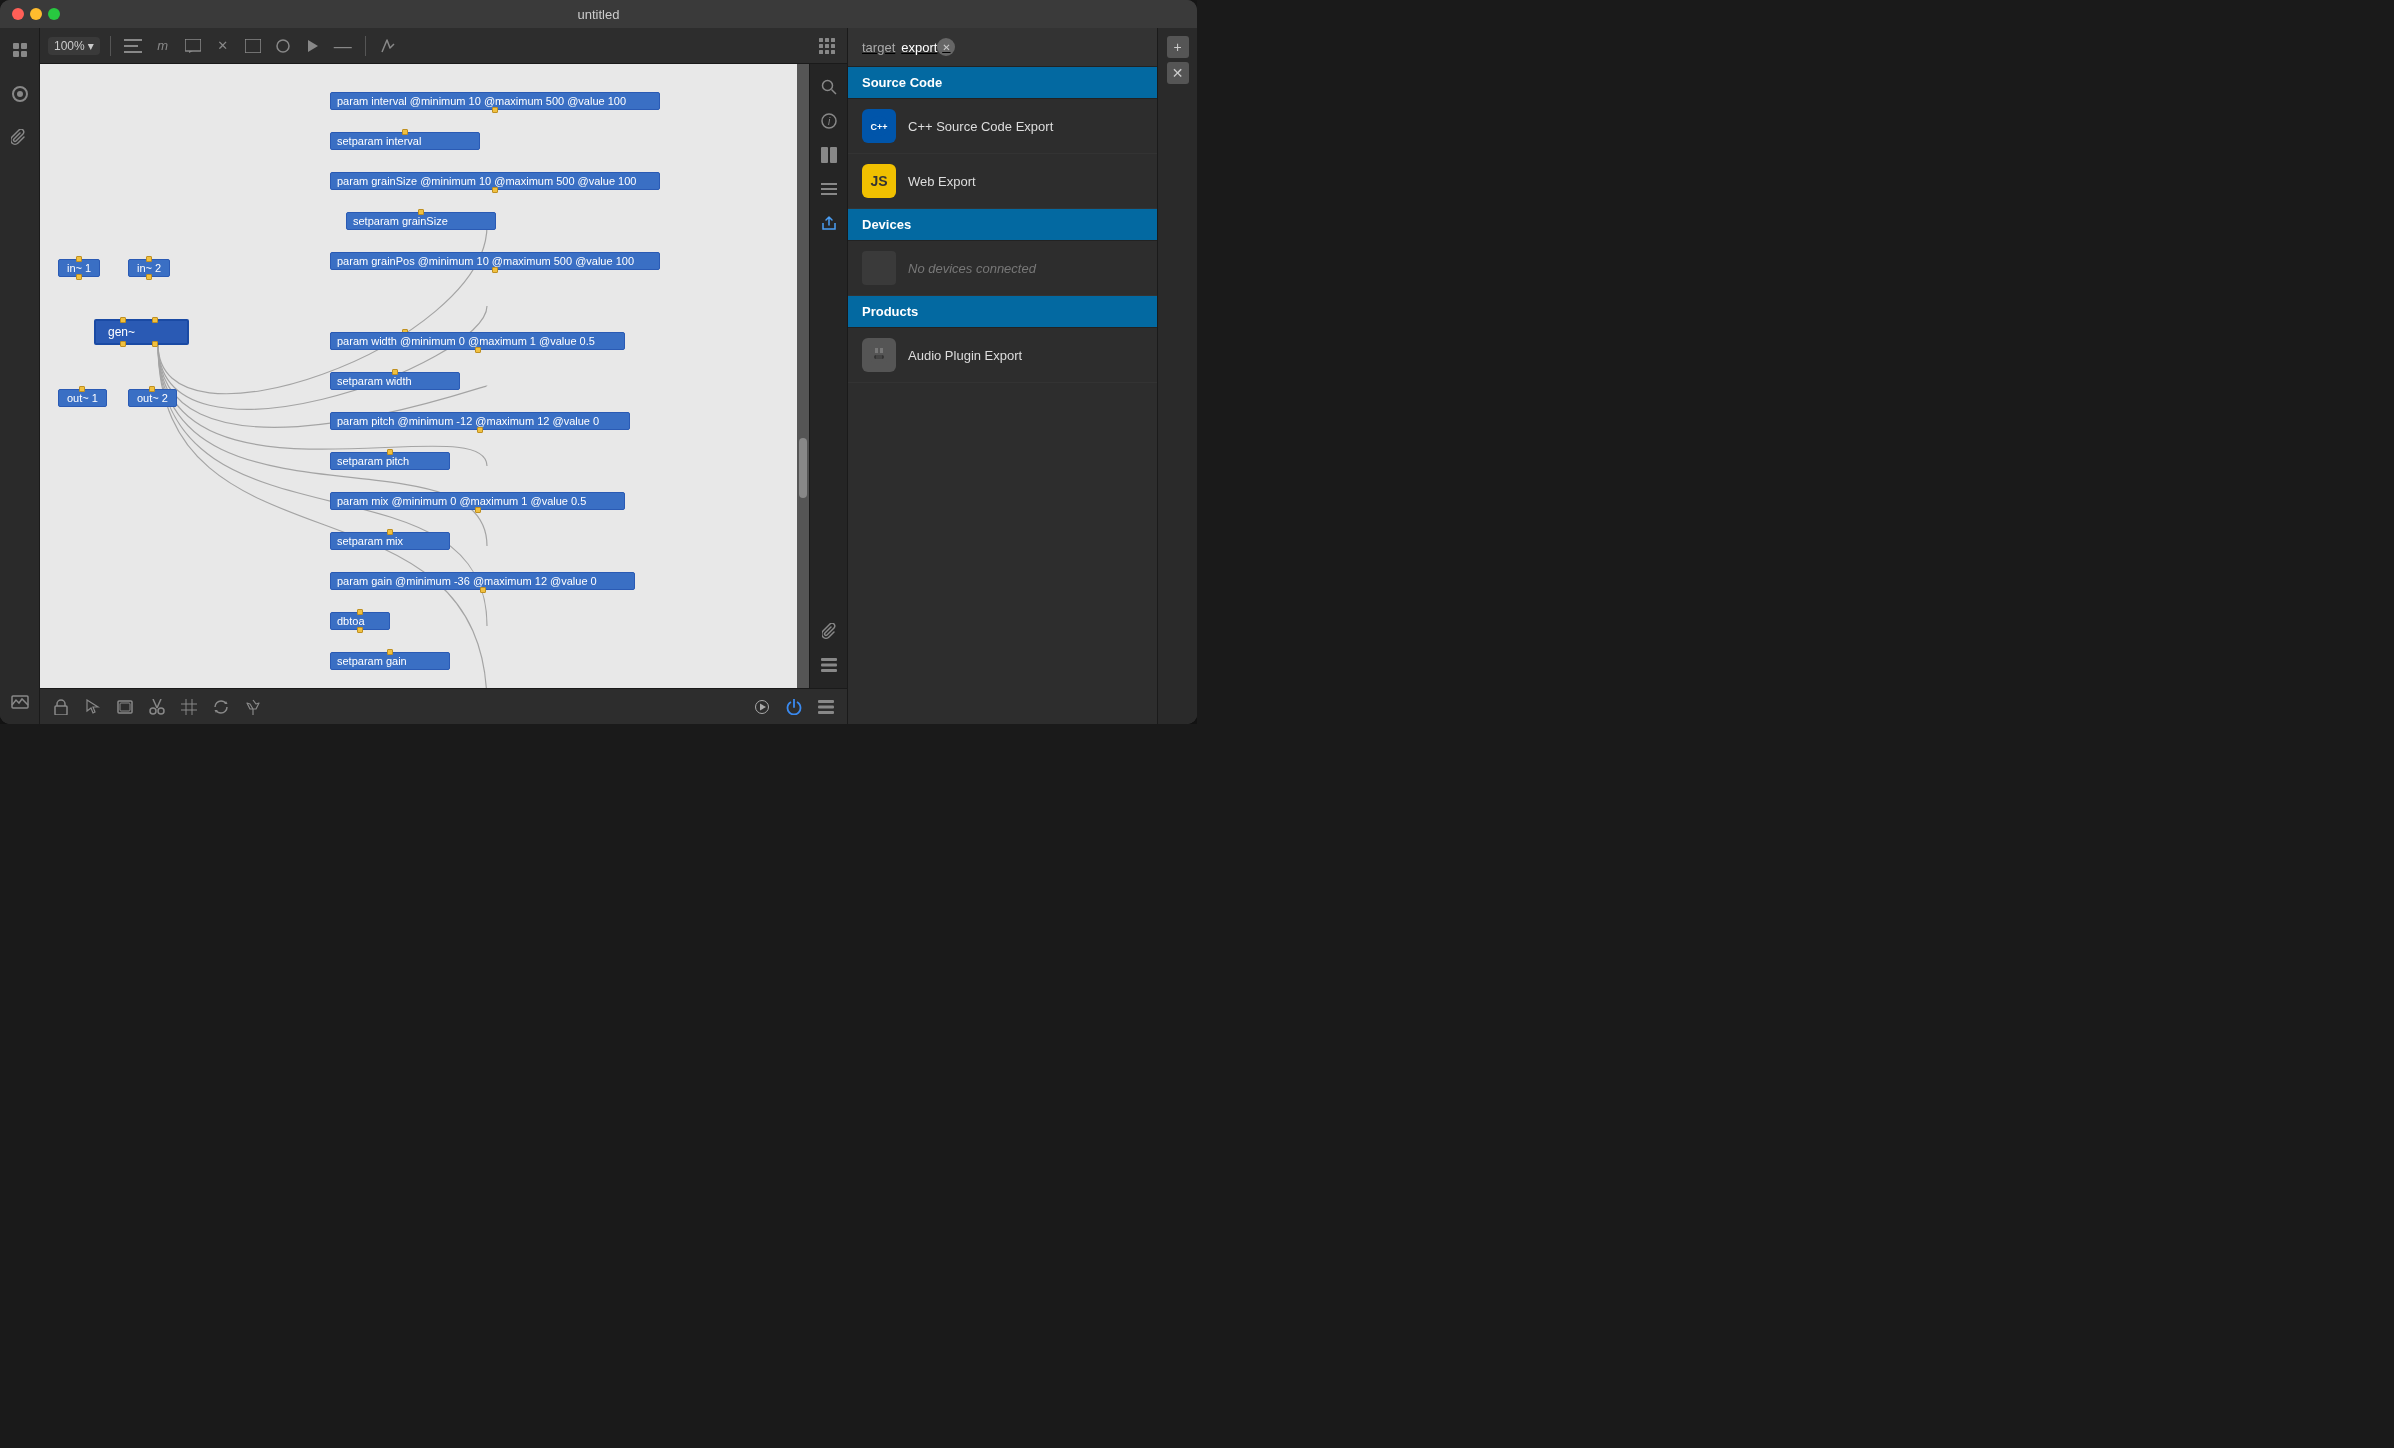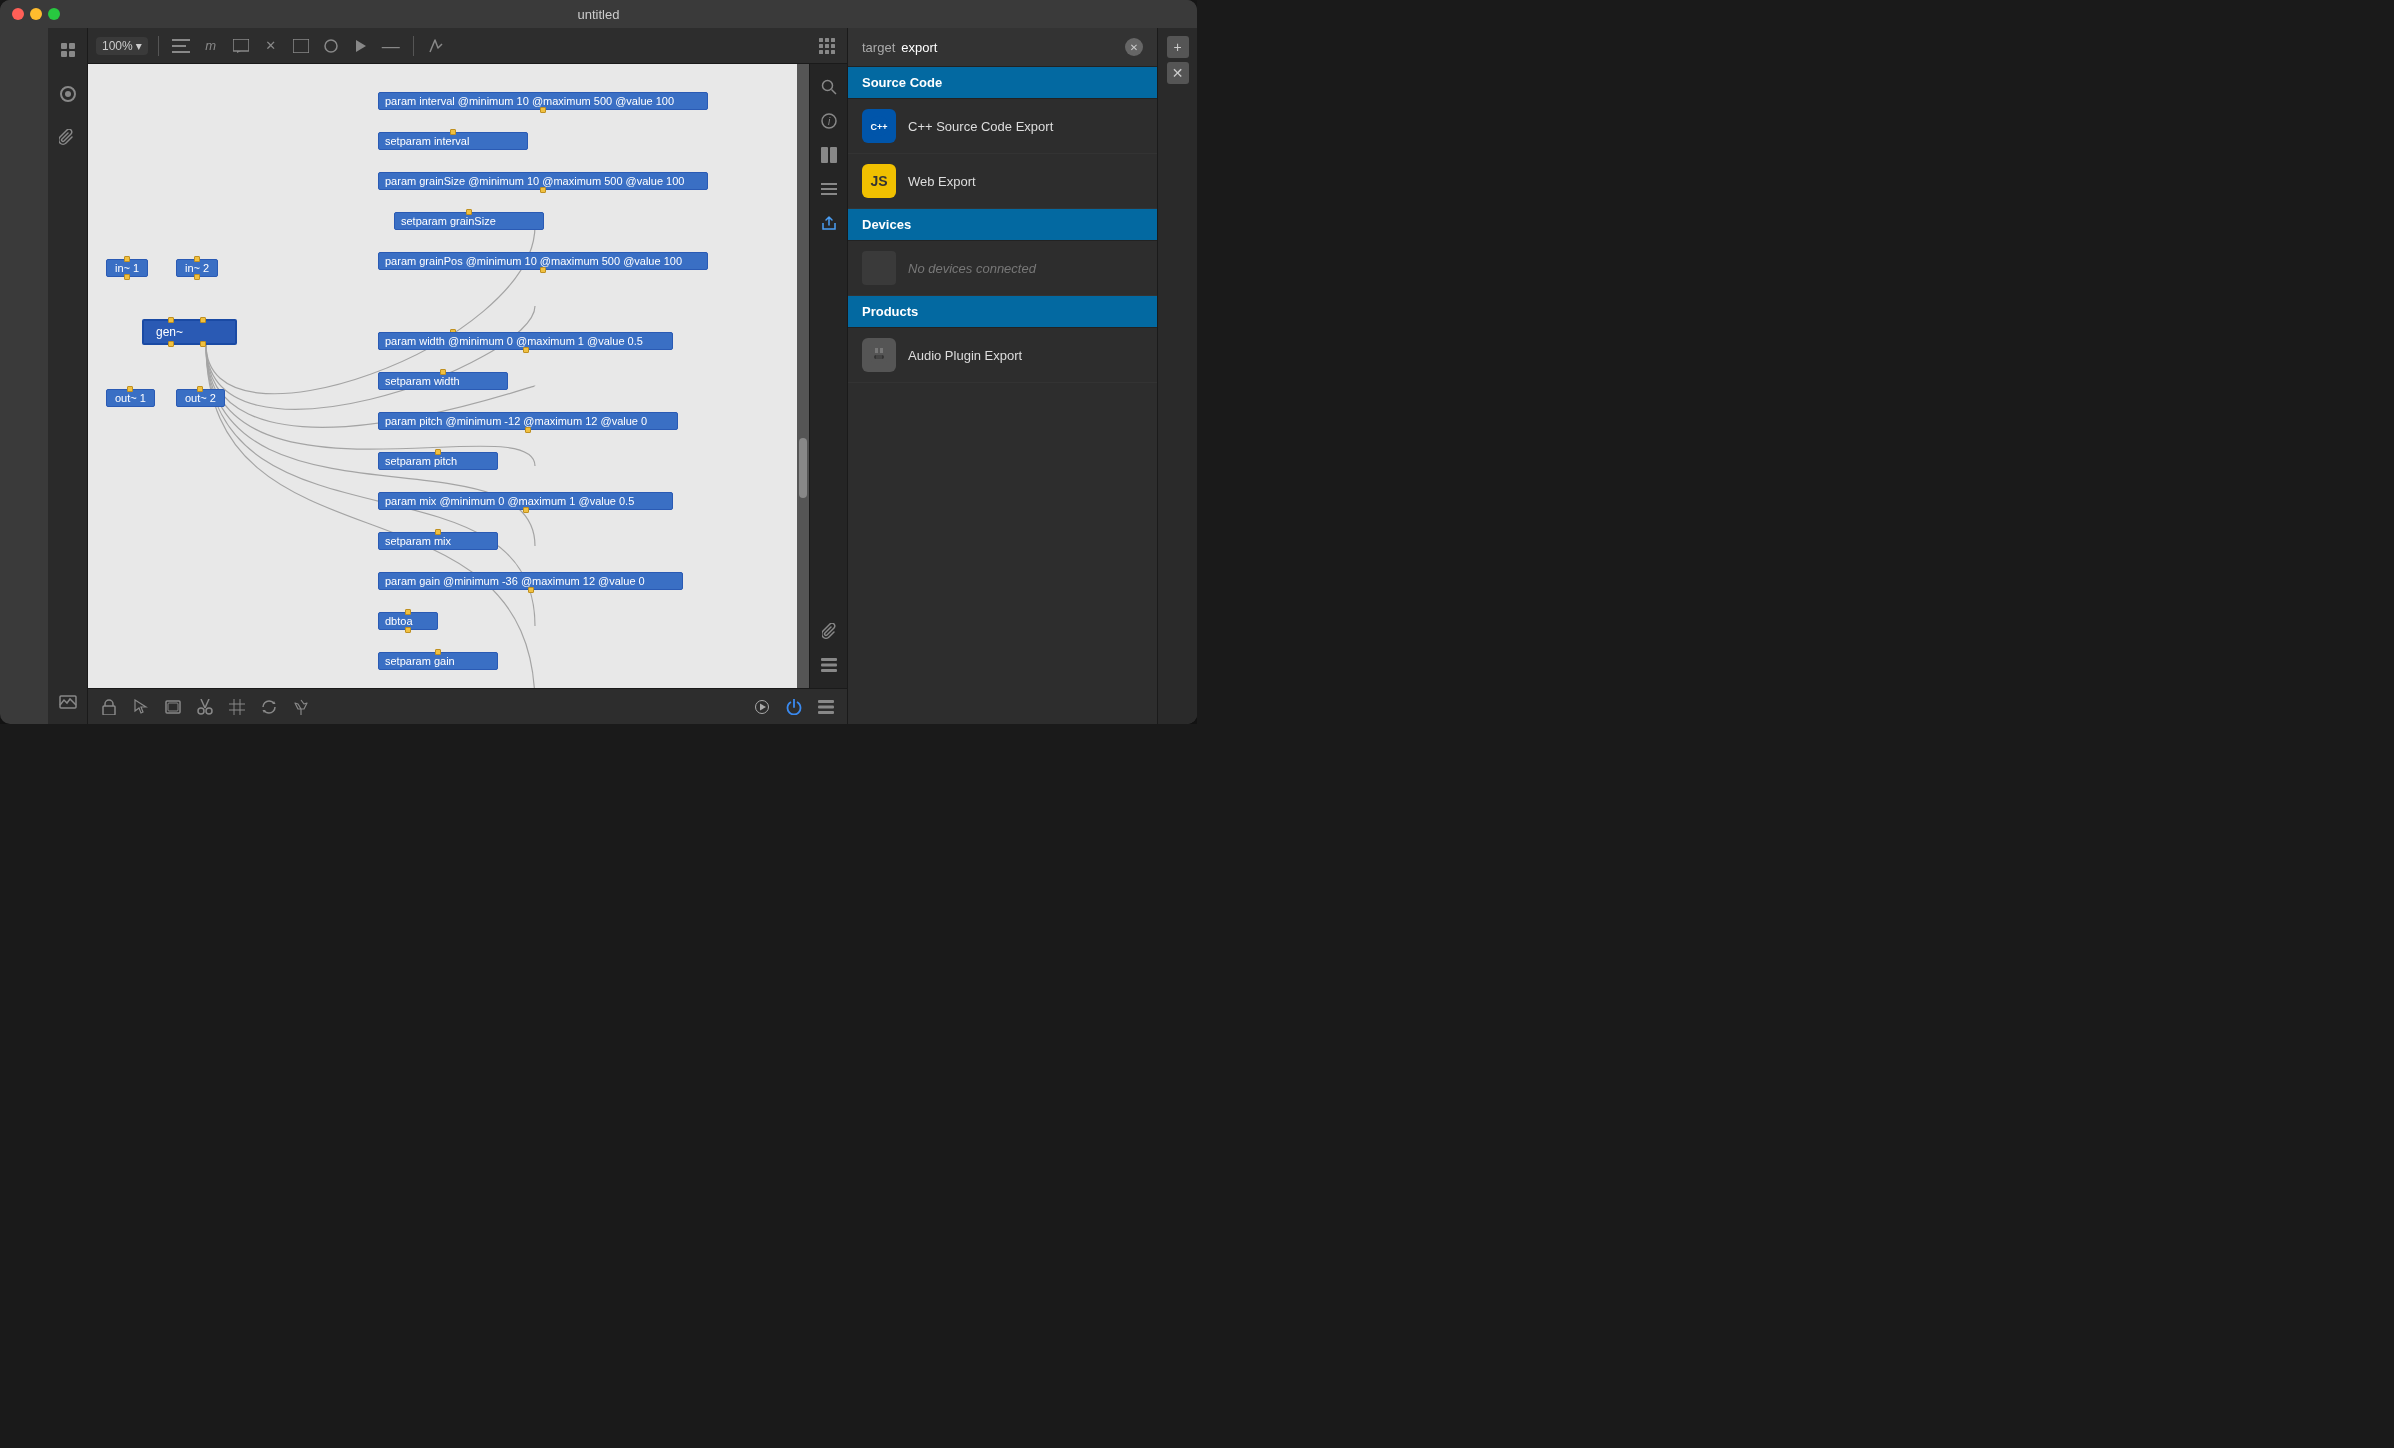--- a/index.html
+++ b/index.html
@@ -39,21 +39,20 @@
     .titlebar-title {
       color: #ccc;
       font-size: 13px;
       font-weight: 500;
     }
     
     .main-container {
       display: flex;
       flex: 1;
       overflow: hidden;
-      padding-left: 48px;
     }
     
     .left-sidebar {
       width: 40px;
       background: #2a2a2a;
       display: flex;
       flex-direction: column;
       align-items: center;
       padding: 8px 0;
       gap: 16px;
@@ -194,23 +193,23 @@
       background: #2d2d2d;
       display: flex;
       flex-direction: column;
       border-left: 1px solid #1a1a1a;
       overflow-y: auto;
     }
     .right-panel-header {
       padding: 10px 14px;
       display: flex;
       align-items: center;
-      justify-content: space-between;
       background: #333;
       border-bottom: 1px solid #222;
+      text-decoration: underline;
     }
     .panel-title-row {
       display: flex;
       align-items: center;
       gap: 6px;
     }
     .panel-target-label {
       color: #aaa;
       font-size: 13px;
     }

